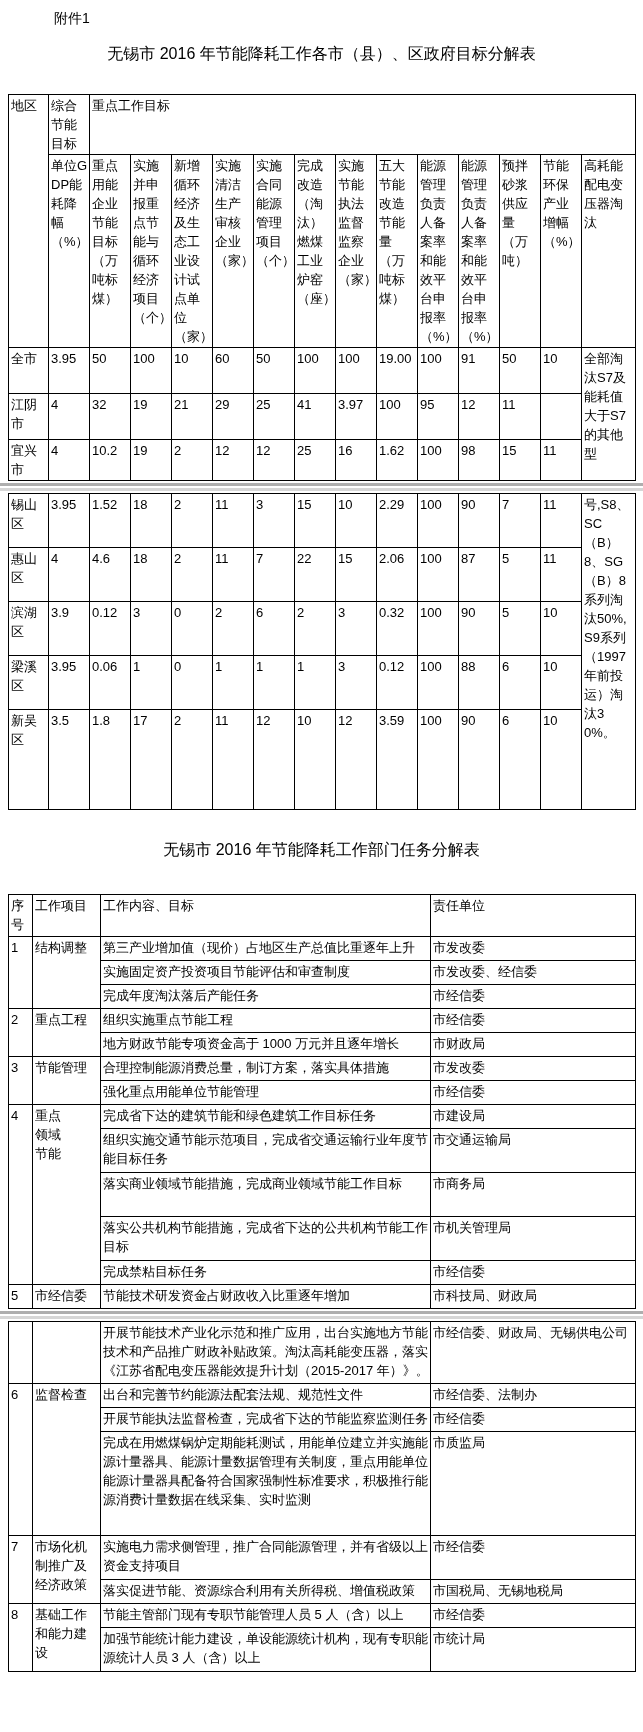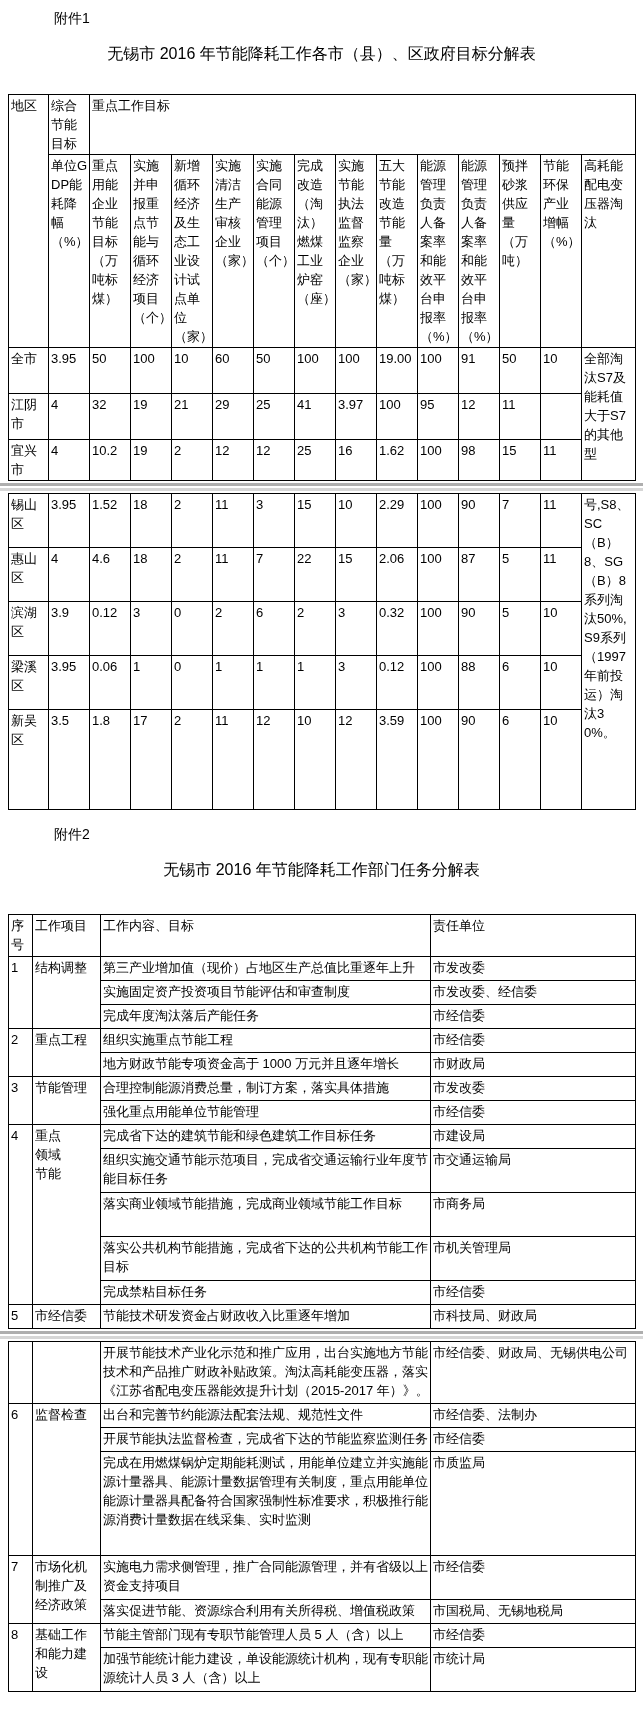--- a/index.html
+++ b/index.html
@@ -236,21 +236,20 @@
       <td>100</td>
       <td>90</td>
       <td>6</td>
       <td>10</td>
     </tr>
   </tbody>
     </table>
 
 
   <div class="sp1"></div>
-  <p class="att-label">附件2</p>
   <p class="doc-title">无锡市 2016 年节能降耗工作部门任务分解表</p>
   <div class="sp1"></div>
     <div class="sp2"></div>
 
   <table class="t2">
     <colgroup>
         <col style="width:24px">
         <col style="width:68px">
         <col style="width:330px">
         <col style="width:205px">

